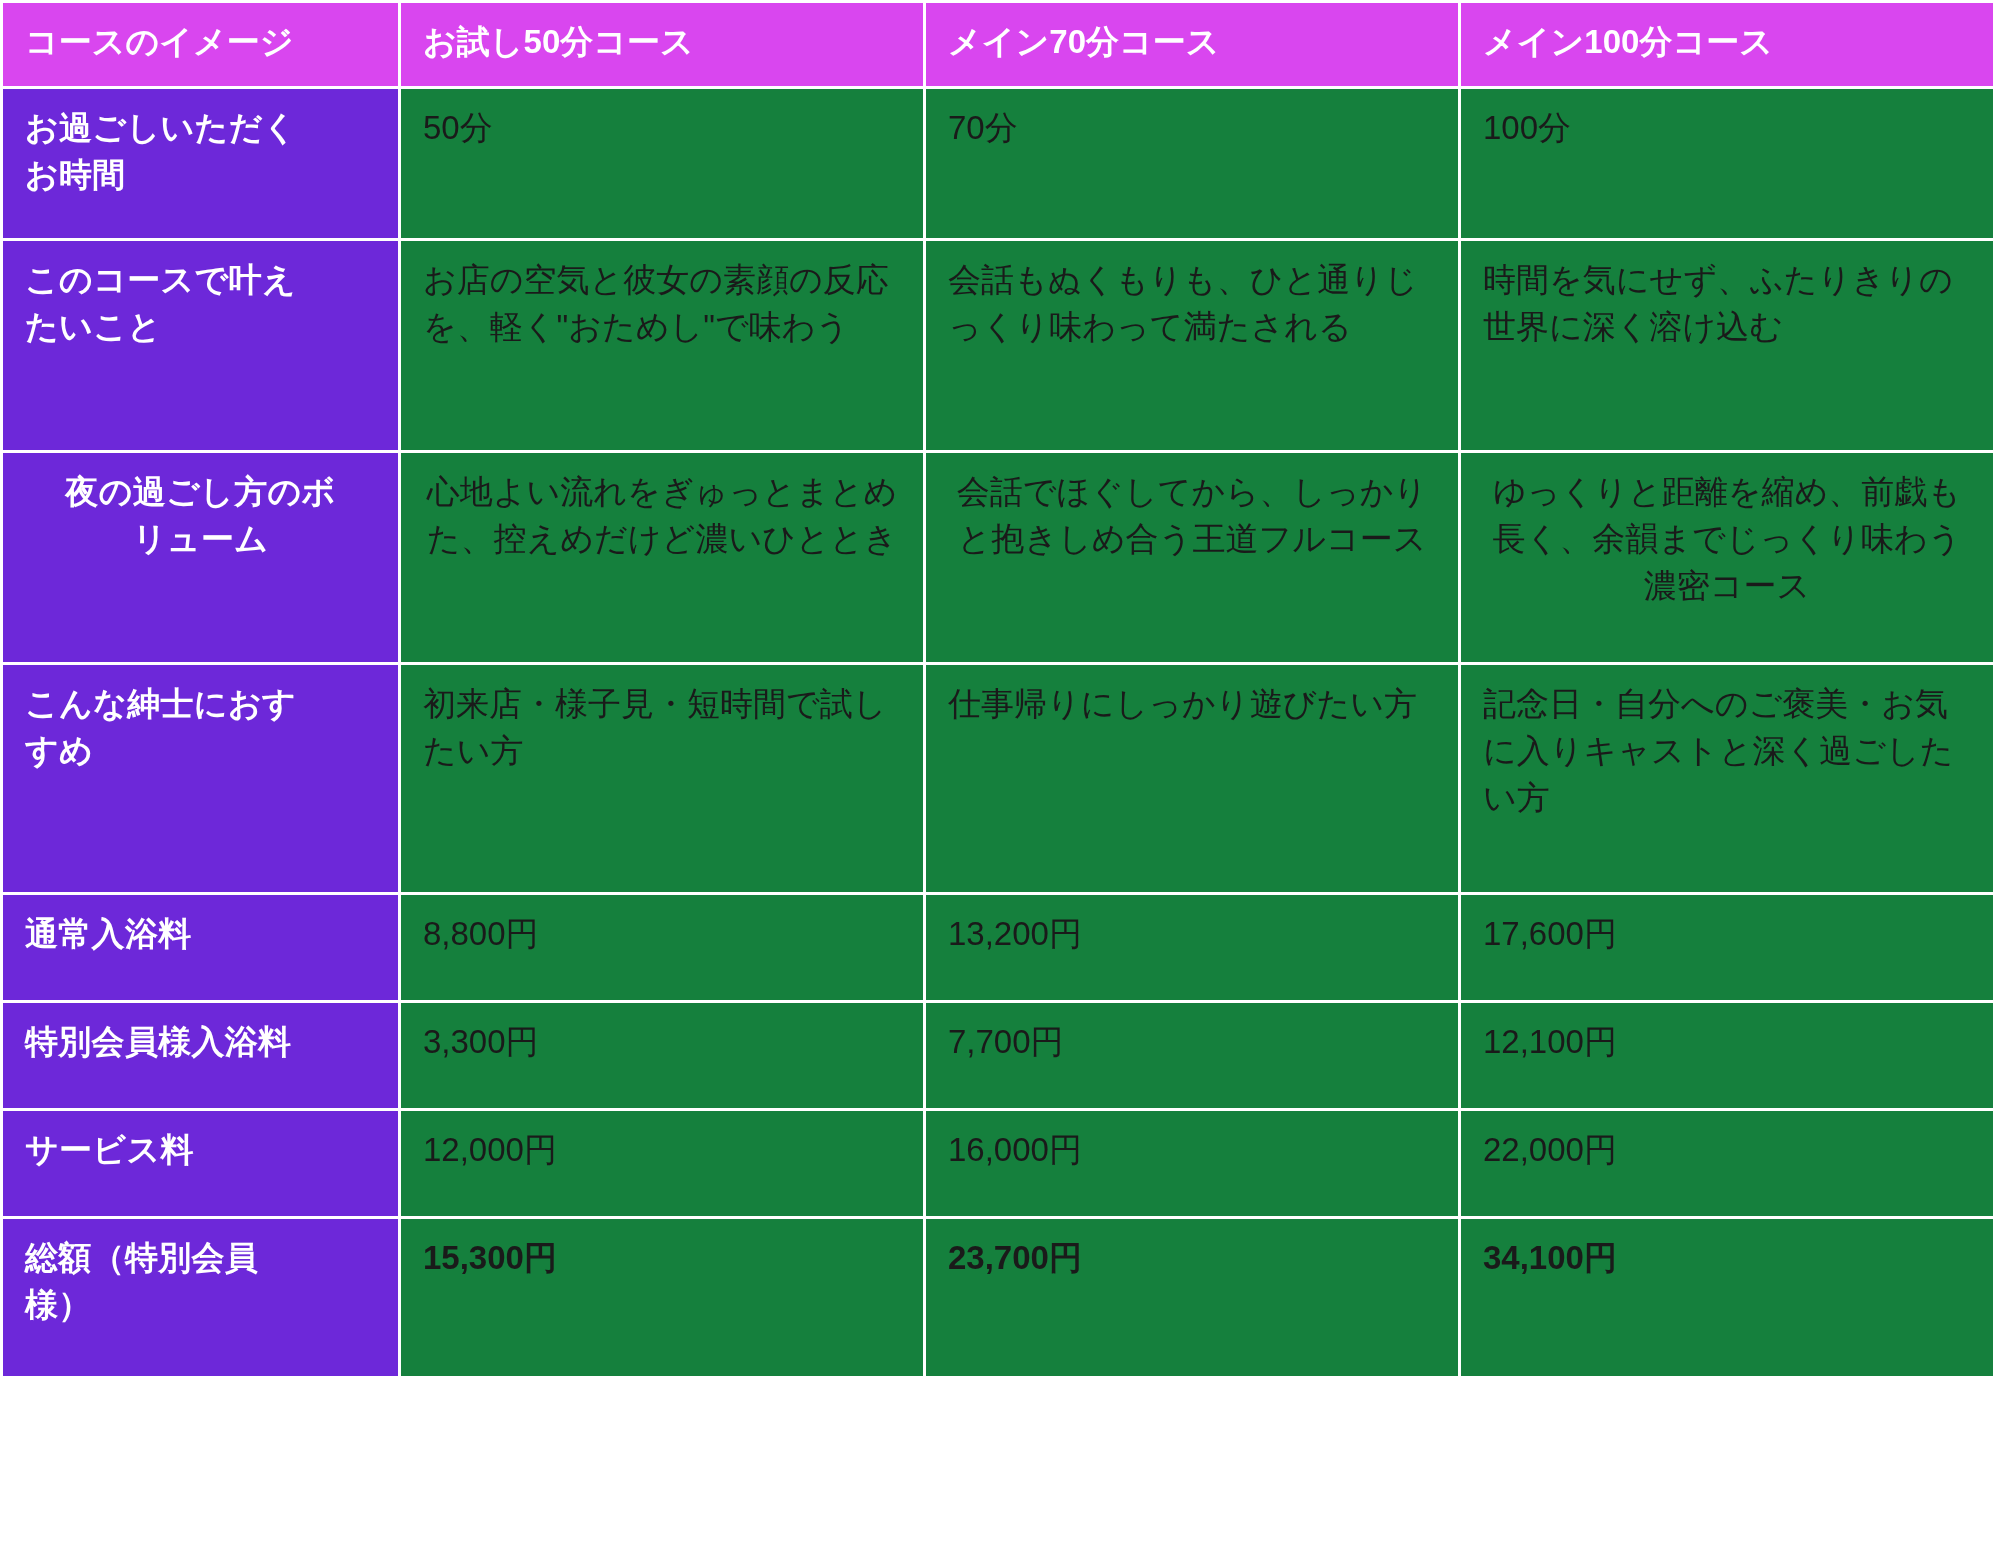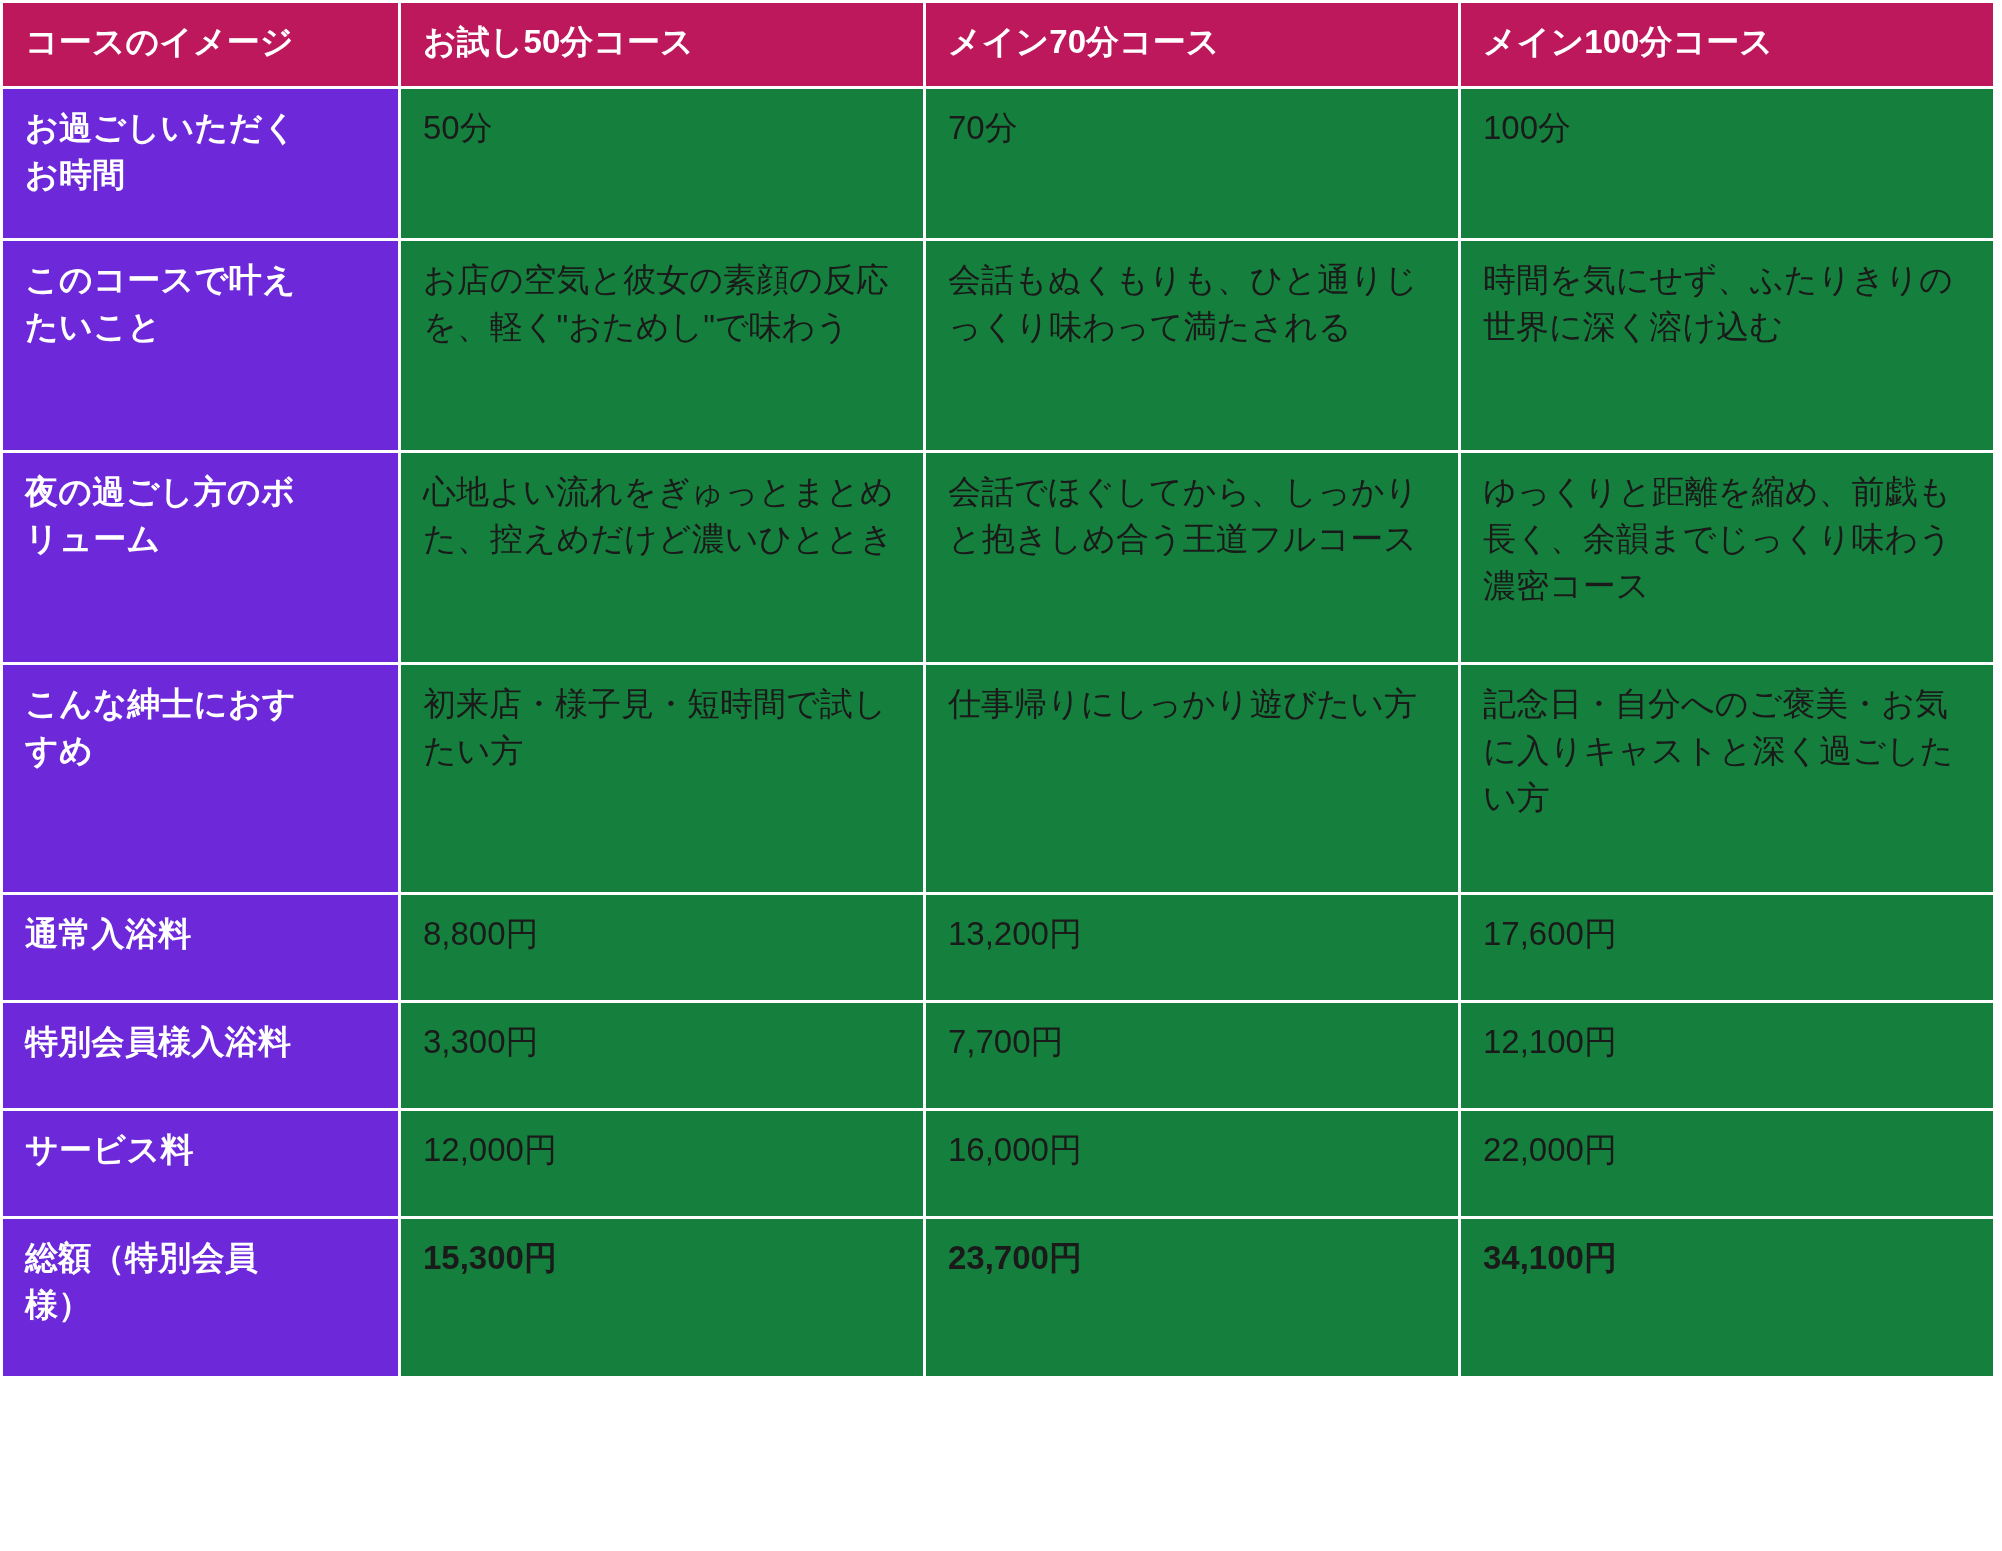--- a/index.html
+++ b/index.html
@@ -34,21 +34,21 @@
   table.course-table td, table.course-table th {
     border: 3px solid #ffffff;
     vertical-align: top;
     box-sizing: border-box;
     padding: 16px 22px 18px 22px;
     font-size: 33px;
     line-height: 1.42;
   }
   
   thead th {
-    background: #be185d;
+    background: #d946ef;
     color: #ffffff;
     font-weight: bold;
     text-align: left;
     font-size: 34px;
     padding-top: 20px;
     padding-bottom: 22px;
     height: 86px;
   }
   
   td.row-label {
@@ -62,21 +62,21 @@
   td.val {
     background: #15803d;
     color: #1a1a1a;
     font-weight: normal;
   }
   td.val.total {
     font-weight: bold;
   }
   tr.r-time td { height: 152px; }
   tr.r-wish td { height: 212px; }
-  tr.r-volume td { height: 212px; }
+  tr.r-volume td { height: 212px; text-align: center; }
   tr.r-reco td { height: 230px; }
   tr.r-price td { height: 108px; }
   tr.r-member td { height: 108px; }
   tr.r-service td { height: 108px; }
   tr.r-total td { height: 160px; }
 
   .nowrap-keep { white-space: pre-line; }
 </style>
 </head>
 <body>

